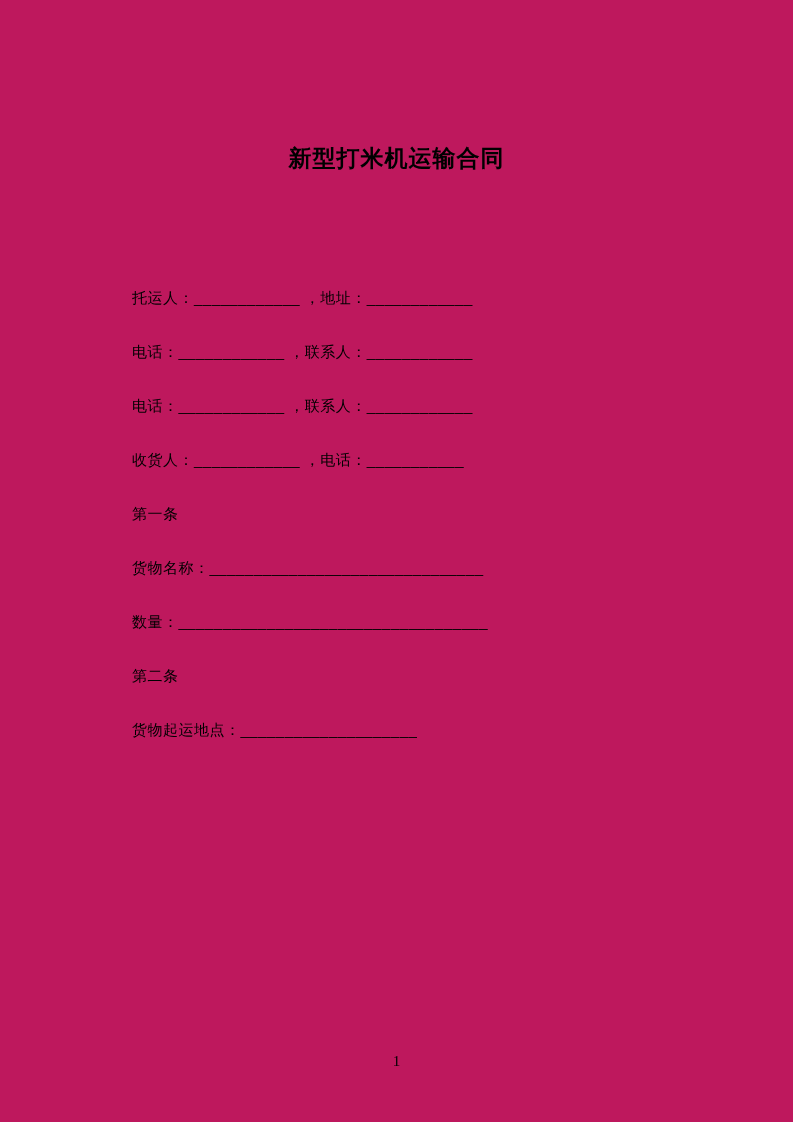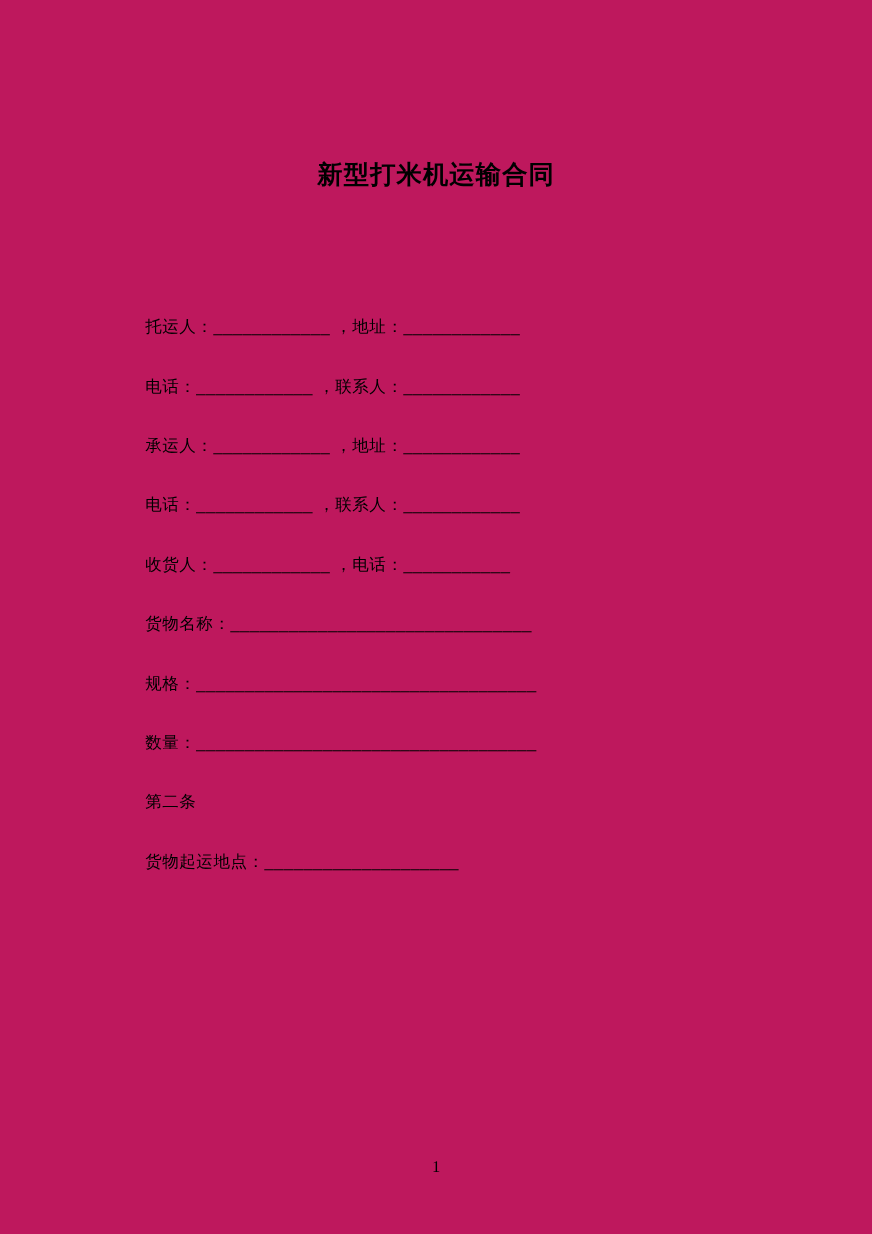--- a/index.html
+++ b/index.html
@@ -58,31 +58,30 @@
 <div class="page">
 
   <h1 class="doc-title">新型打米机运输合同</h1>
 
   <div class="content">
 
     <p class="line">托运人：____________ ，地址：____________</p>
 
     <p class="line">电话：____________ ，联系人：____________</p>
 
-    <p class="line">承运人：____________ ，地址：____________</p>
 
     <p class="line">电话：____________ ，联系人：____________</p>
 
     <p class="line">收货人：____________ ，电话：___________</p>
 
 
+    <p class="line">第一条</p>
 
     <p class="line">货物名称：_______________________________</p>
 
-    <p class="line">规格：___________________________________</p>
 
     <p class="line">数量：___________________________________</p>
 
 
 
     <p class="line">第二条</p>
 
     <p class="line">货物起运地点：____________________</p>
 
   </div>

